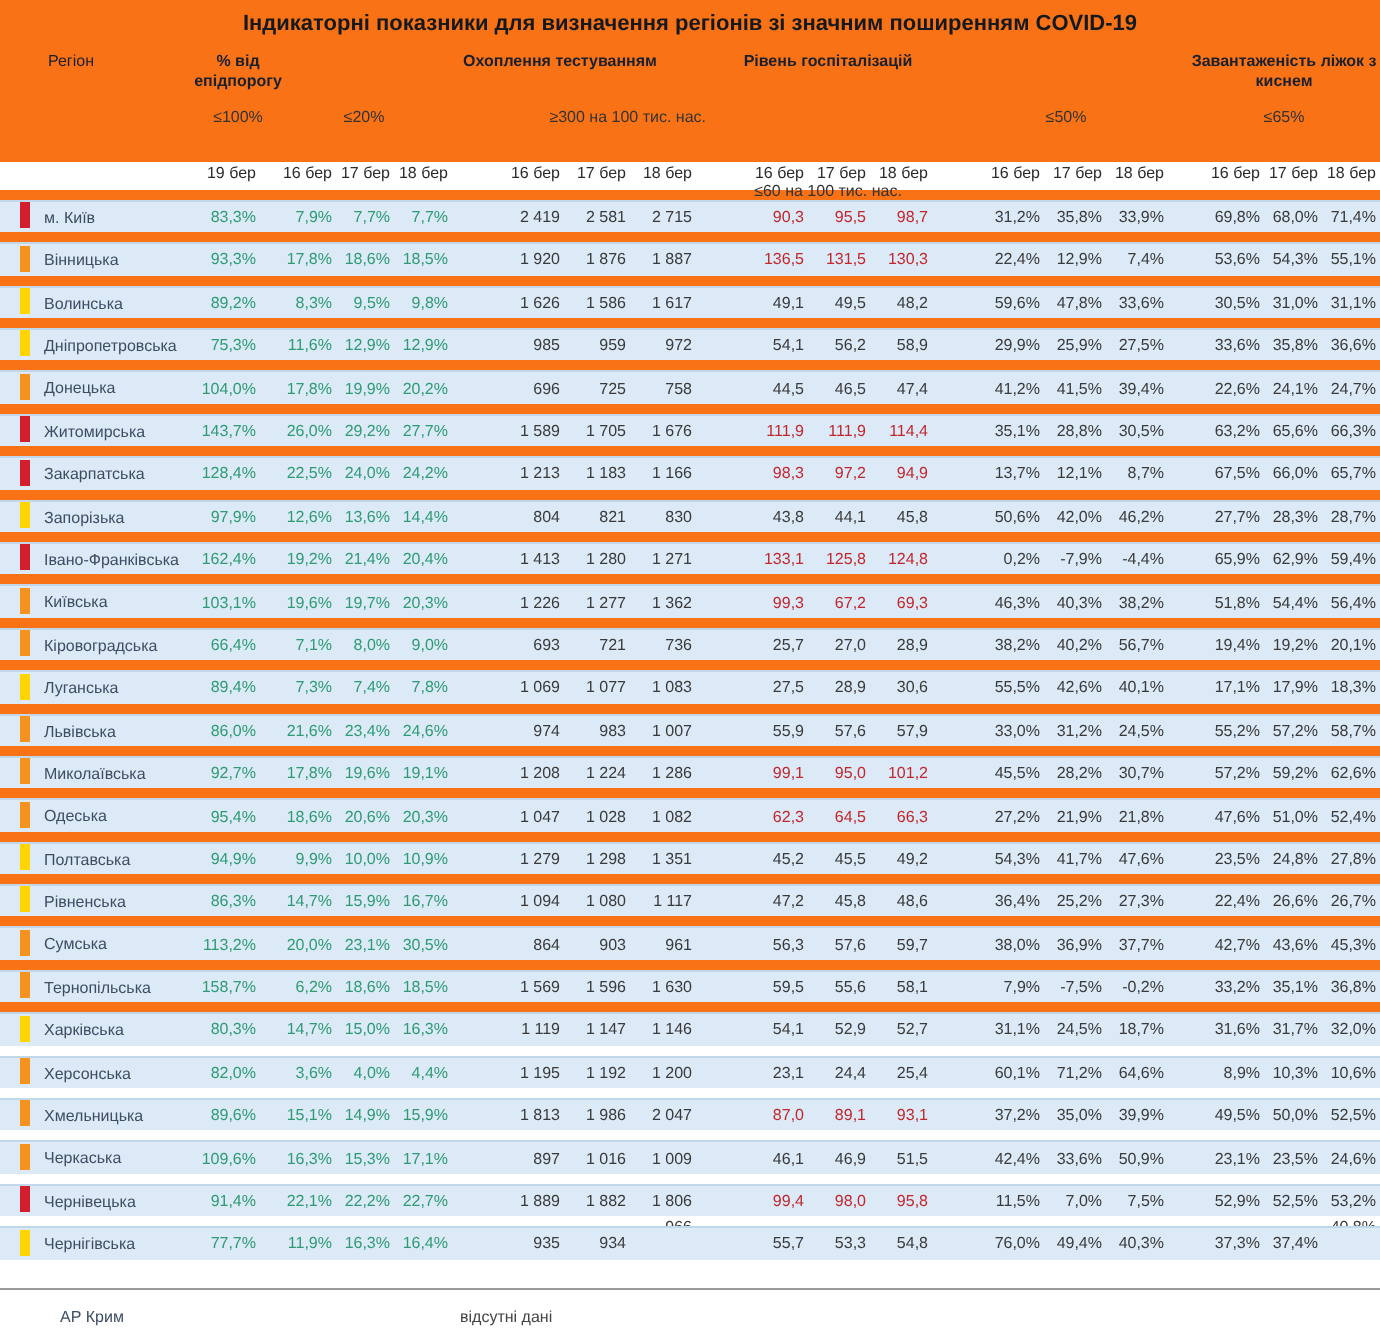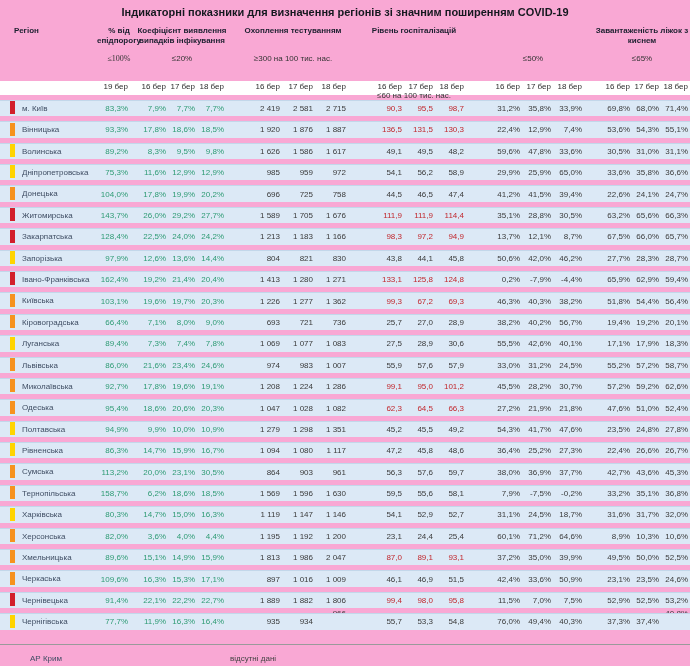--- a/index.html
+++ b/index.html
@@ -1,32 +1,32 @@
 <!DOCTYPE html>
 <html><head>
 <meta charset="utf-8">
 <style>
   * { margin:0; padding:0; box-sizing:border-box; }
   body { width:690px; height:666px; background:#ffffff; font-family:"Liberation Sans","DejaVu Sans",sans-serif; overflow:hidden; }
-  .page { position:relative; width:690px; height:666px; background:#f9a8d4; }
+  .page { position:relative; width:690px; height:523px; background:#f97316; }
   .title { text-align:center; padding-top:5px; font-weight:bold; font-size:11px; color:#14181f; line-height:1.35; }
   .head-block { position:relative; height:52px; margin-top:4px; font-size:8px; color:#1a1f2e; }
   .hb { position:absolute; text-align:center; }
-  .hb-region { left:14px; top:2px; text-align:left; font-weight:bold; }
+  .hb-region { left:24px; top:2px; text-align:left; font-weight:normal; }
   .hb-group { font-weight:bold; top:2px; line-height:1.25; }
   .hb-thr { top:30px; font-weight:normal; color:#333; }
   .g1 { left:88px;  width:62px; }
   .g2 { left:127px; width:110px; }
-  .g3 { left:233px; width:120px; }
+  .g3 { left:220px; width:120px; }
   .g4 { left:359px; width:110px; }
   .g5 { left:486px; width:94px; }
   .g6 { left:590px; width:104px; }
-  .t1 { left:88px;  width:62px;font-family:Liberation Serif, serif; }
+  .t1 { left:88px;  width:62px; }
   .t2 { left:127px; width:110px; }
-  .t3 { left:233px; width:120px; }
+  .t3 { left:233px; width:120px;text-align:right; }
   .t4 { left:359px; width:110px;margin-top:37px; }
   .t5 { left:486px; width:94px; }
   .t6 { left:590px; width:104px; }
   table { width:690px; table-layout:fixed; border-collapse:separate; border-spacing:0 5px; font-size:8px; }
   thead th { font-weight:normal; color:#2c2c2c; text-align:right; padding:0 2px 2px 0; height:14px; background:#fff; }
   tbody td { background:#dce9f6; border-top:1px solid #c3d7ea; height:16px; line-height:15px; color:#3a3a3a; position:relative; }
   tbody td.spc { background:#dce9f6; }
   td.num { text-align:right; padding-right:2px; white-space:nowrap; }
   td.green { color:#2e9b74; }
   td.red { color:#c1272d; }
@@ -45,21 +45,20 @@
 
 <div class="page">
 
   <div class="title">
     <div>Індикаторні показники для визначення регіонів зі значним поширенням COVID-19</div>
   </div>
 
   <div class="head-block">
     <div class="hb hb-region">Регіон</div>
     <div class="hb hb-group g1">% від епідпорогу</div>
-    <div class="hb hb-group g2">Коефіцієнт виявлення випадків інфікування</div>
     <div class="hb hb-group g3">Охоплення тестуванням</div>
     <div class="hb hb-group g4">Рівень госпіталізацій</div>
     <div class="hb hb-group g6">Завантаженість ліжок з киснем</div>
     <div class="hb hb-thr t1">≤100%</div>
     <div class="hb hb-thr t2">≤20%</div>
     <div class="hb hb-thr t3">≥300 на 100 тис. нас.</div>
     <div class="hb hb-thr t4">≤60 на 100 тис. нас.</div>
     <div class="hb hb-thr t5">≤50%</div>
     <div class="hb hb-thr t6">≤65%</div>
   </div>
@@ -199,21 +198,21 @@
           <td class="num dark">985</td>
           <td class="num dark">959</td>
           <td class="num dark">972</td>
           <td class="spc"></td>
           <td class="num dark">54,1</td>
           <td class="num dark">56,2</td>
           <td class="num dark">58,9</td>
           <td class="spc"></td>
           <td class="num dark">29,9%</td>
           <td class="num dark">25,9%</td>
-          <td class="num dark">65,0%</td>
+          <td class="num dark">27,5%</td>
           <td class="spc"></td>
           <td class="num dark">33,6%</td>
           <td class="num dark">35,8%</td>
           <td class="num dark">36,6%</td>
         </tr>
         <tr>
           <td class="cell-region"><span class="marker" style="background: rgb(246, 146, 30);"></span><span class="region-name">Донецька</span></td>
           <td class="num green">104,0%</td>
           <td class="spc"></td>
           <td class="num green">17,8%</td>

